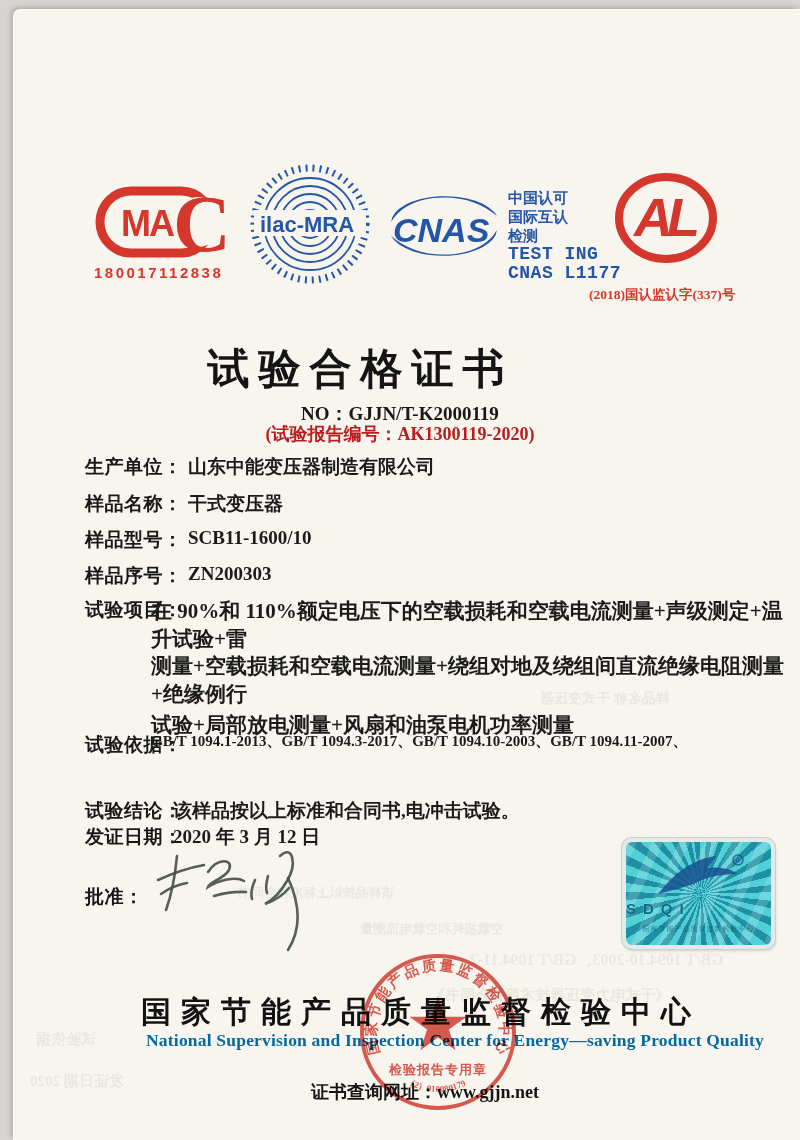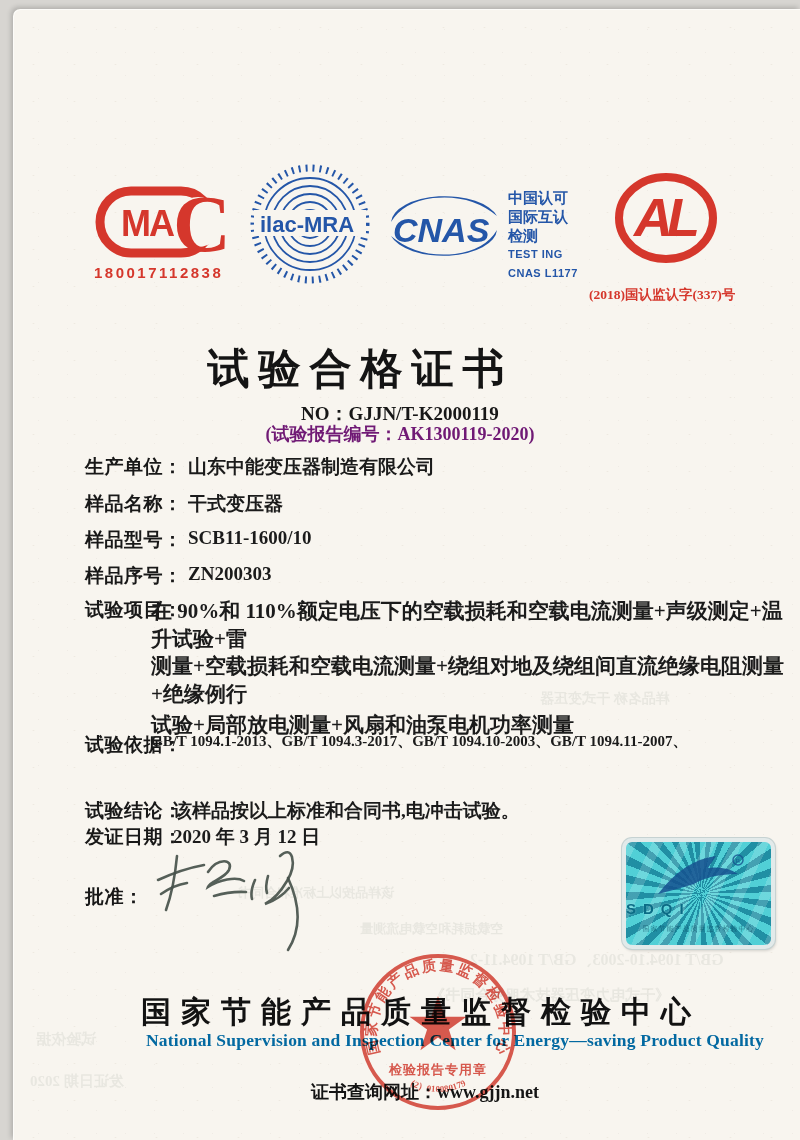--- a/index.html
+++ b/index.html
@@ -16,29 +16,29 @@
   .abs{position:absolute;}
 
   
   .cma-svg{left:95px;top:183px;}
   .cma-code{left:94px;top:264px;width:134px;color:#d5372c;font-weight:bold;
     font-size:15px;letter-spacing:2.5px;font-family:"Liberation Sans",sans-serif;}
   .ilac-svg{left:248px;top:162px;}
   .cnas-svg{left:385px;top:186px;}
   .cnas-text{left:508px;top:188px;color:#2456a8;font-weight:bold;
     font-family:"Liberation Sans",sans-serif;line-height:19px;font-size:15px;}
-  .cnas-text .en{font-size:11px;letter-spacing:.5px;}
+  .cnas-text .en{font-size:18px;letter-spacing:.5px;font-family:Liberation Mono, monospace;}
   .al-svg{left:612px;top:170px;}
   .al-caption{left:589px;top:286px;font-size:13.5px;font-weight:bold;color:#d5372c;}
 
   
   .title{left:0;top:341px;width:712px;text-align:center;font-size:42px;font-weight:bold;
     color:#141414;letter-spacing:9px;text-indent:9px;}
   .cert-no{left:0;top:401px;width:800px;text-align:center;font-size:19px;font-weight:bold;color:#171717;}
-  .report-no{left:0;top:422px;width:800px;text-align:center;font-size:18px;font-weight:bold;color:#701a75;}
+  .report-no{left:0;top:422px;width:800px;text-align:center;font-size:18px;font-weight:bold;color:#b91c1c;}
 
   
   .flabel{left:85px;font-size:19px;font-weight:bold;color:#181818;letter-spacing:.5px;}
   .fvalue{font-size:19px;font-weight:600;color:#1b1b1b;}
   .longline{font-size:21px;font-family:Liberation Serif, serif;}
   .y-unit{top:454px;} .y-name{top:491px;} .y-model{top:527px;} .y-serial{top:563px;}
   .y-items{top:597px;} .y-items2{top:635px;} .y-items3{top:652px;} .y-items4{top:711px;}
   .y-basis{top:732px;} .y-basis2{top:769px;}
   .y-concl{top:798px;} .y-date{top:824px;} .y-appr{top:884px;}
   .x-val{left:175px;margin-left:13px;} .x-wrap{left:151px;}

